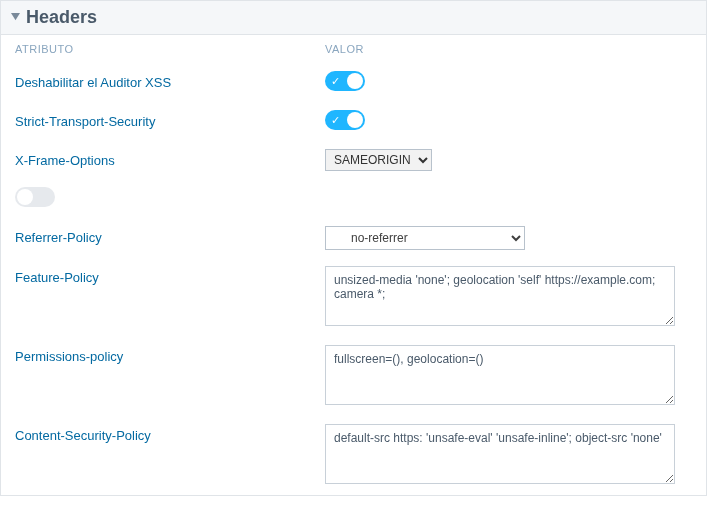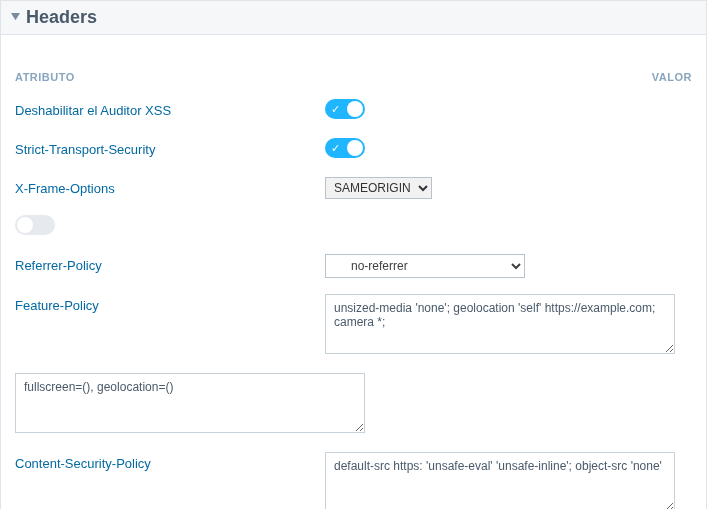--- a/index.html
+++ b/index.html
@@ -28,25 +28,24 @@
   .caret {
     display: inline-block;
   }
   .caret svg { display:block; }
   .column-headers {
     display: flex;
     padding: 8px 14px 8px 14px;
     color: #8aa6bf;
     font-size: 11px;
     letter-spacing: 0.5px;
-    font-weight: 700;
-    margin-top: 28px;
+    font-weight: 400;
   }
   .col-attr { width: 310px; }
-  .col-val  { flex: 1; text-align: right; }
+  .col-val  { flex: 1; }
   .row {
     display: flex;
     padding: 8px 14px;
     align-items: flex-start;
   }
   .row .label {
     width: 310px;
     color: #0369a1;
     padding-top: 4px;
     font-size: 13px;
@@ -174,20 +173,21 @@
   </div>
 
   <div class="row">
     <div class="label">Feature-Policy</div>
     <div class="value">
       <textarea style="">unsized-media 'none'; geolocation 'self' https://example.com; camera *;</textarea>
     </div>
   </div>
 
   <div class="row">
+    <div class="label">Permissions-policy</div>
     <div class="value">
       <textarea style="">fullscreen=(), geolocation=()</textarea>
     </div>
   </div>
 
   <div class="row">
     <div class="label">Content-Security-Policy</div>
     <div class="value">
       <textarea style="">default-src https: 'unsafe-eval' 'unsafe-inline'; object-src 'none'</textarea>
     </div>

